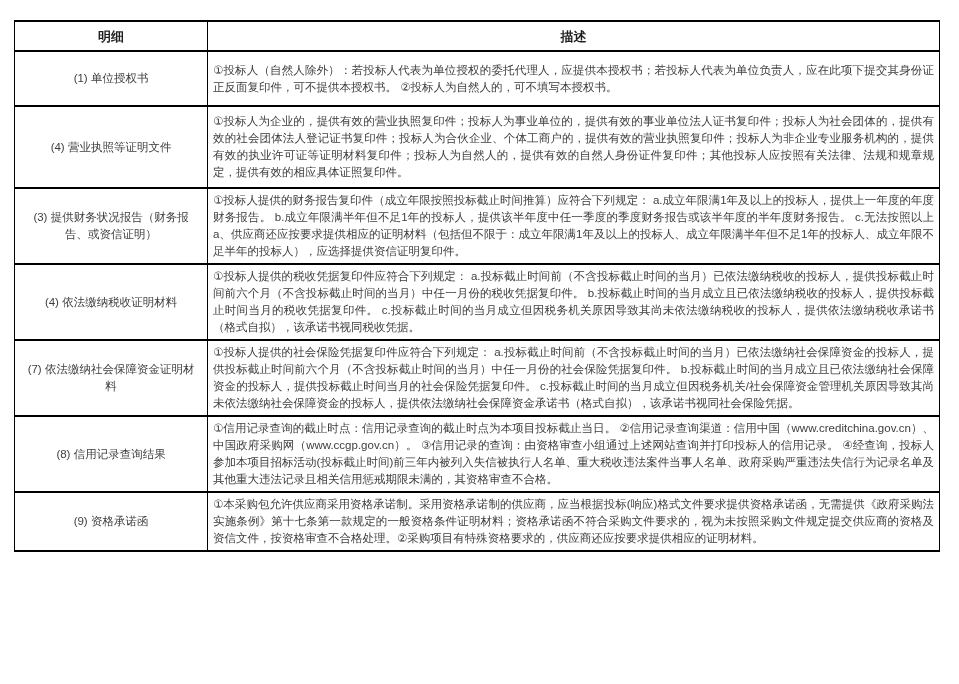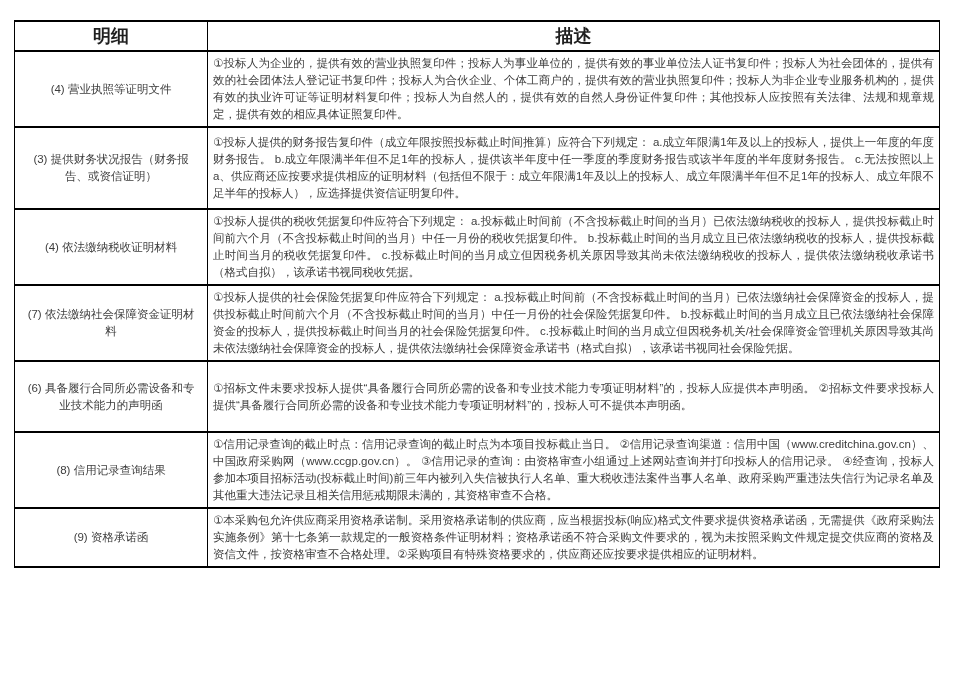--- a/index.html
+++ b/index.html
@@ -22,21 +22,21 @@
     border-left:1px solid #000;
     border-right:1px solid #000;
     border-top:2px solid #000;
     border-bottom:2px solid #000;
     color:#3d3d3d;
     font-size:11.5px;
     line-height:17px;
   }
   th{
     height:24px;
-    font-size:18px;
+    font-size:13px;
     font-weight:bold;
     color:#1f1f1f;
     text-align:center;
     vertical-align:middle;
     padding:2px 4px;
   }
   td.item-cell{
     text-align:center;
     vertical-align:middle;
     padding:2px 8px;
@@ -68,40 +68,40 @@
       <col class="c-desc">
     </colgroup>
     <thead>
       <tr>
         <th>明细</th>
         <th>描述</th>
       </tr>
     </thead>
     <tbody id="table-body">
         <tr>
+          <td class="item-cell">(1) 单位授权书</td>
+          <td class="desc-cell">①投标人（自然人除外）：若投标人代表为单位授权的委托代理人，应提供本授权书；若投标人代表为单位负责人，应在此项下提交其身份证正反面复印件，可不提供本授权书。 ②投标人为自然人的，可不填写本授权书。</td>
+        </tr>
+        <tr>
           <td class="item-cell">(4) 营业执照等证明文件</td>
           <td class="desc-cell">①投标人为企业的，提供有效的营业执照复印件；投标人为事业单位的，提供有效的事业单位法人证书复印件；投标人为社会团体的，提供有效的社会团体法人登记证书复印件；投标人为合伙企业、个体工商户的，提供有效的营业执照复印件；投标人为非企业专业服务机构的，提供有效的执业许可证等证明材料复印件；投标人为自然人的，提供有效的自然人身份证件复印件；其他投标人应按照有关法律、法规和规章规定，提供有效的相应具体证照复印件。</td>
         </tr>
         <tr>
           <td class="item-cell">(3) 提供财务状况报告（财务报告、或资信证明）</td>
           <td class="desc-cell">①投标人提供的财务报告复印件（成立年限按照投标截止时间推算）应符合下列规定： a.成立年限满1年及以上的投标人，提供上一年度的年度财务报告。 b.成立年限满半年但不足1年的投标人，提供该半年度中任一季度的季度财务报告或该半年度的半年度财务报告。 c.无法按照以上a、供应商还应按要求提供相应的证明材料（包括但不限于：成立年限满1年及以上的投标人、成立年限满半年但不足1年的投标人、成立年限不足半年的投标人），应选择提供资信证明复印件。</td>
         </tr>
         <tr>
           <td class="item-cell">(4) 依法缴纳税收证明材料</td>
           <td class="desc-cell">①投标人提供的税收凭据复印件应符合下列规定： a.投标截止时间前（不含投标截止时间的当月）已依法缴纳税收的投标人，提供投标截止时间前六个月（不含投标截止时间的当月）中任一月份的税收凭据复印件。 b.投标截止时间的当月成立且已依法缴纳税收的投标人，提供投标截止时间当月的税收凭据复印件。 c.投标截止时间的当月成立但因税务机关原因导致其尚未依法缴纳税收的投标人，提供依法缴纳税收承诺书（格式自拟），该承诺书视同税收凭据。</td>
         </tr>
         <tr>
           <td class="item-cell">(7) 依法缴纳社会保障资金证明材料</td>
           <td class="desc-cell">①投标人提供的社会保险凭据复印件应符合下列规定： a.投标截止时间前（不含投标截止时间的当月）已依法缴纳社会保障资金的投标人，提供投标截止时间前六个月（不含投标截止时间的当月）中任一月份的社会保险凭据复印件。 b.投标截止时间的当月成立且已依法缴纳社会保障资金的投标人，提供投标截止时间当月的社会保险凭据复印件。 c.投标截止时间的当月成立但因税务机关/社会保障资金管理机关原因导致其尚未依法缴纳社会保障资金的投标人，提供依法缴纳社会保障资金承诺书（格式自拟），该承诺书视同社会保险凭据。</td>
         </tr>
         <tr>
-          <td class="item-cell">(6) 具备履行合同所必需设备和专业技术能力的声明函</td>
-          <td class="desc-cell">①招标文件未要求投标人提供“具备履行合同所必需的设备和专业技术能力专项证明材料”的，投标人应提供本声明函。 ②招标文件要求投标人提供“具备履行合同所必需的设备和专业技术能力专项证明材料”的，投标人可不提供本声明函。</td>
-        </tr>
-        <tr>
           <td class="item-cell">(8) 信用记录查询结果</td>
           <td class="desc-cell">①信用记录查询的截止时点：信用记录查询的截止时点为本项目投标截止当日。 ②信用记录查询渠道：信用中国（www.creditchina.gov.cn）、中国政府采购网（www.ccgp.gov.cn）。 ③信用记录的查询：由资格审查小组通过上述网站查询并打印投标人的信用记录。 ④经查询，投标人参加本项目招标活动(投标截止时间)前三年内被列入失信被执行人名单、重大税收违法案件当事人名单、政府采购严重违法失信行为记录名单及其他重大违法记录且相关信用惩戒期限未满的，其资格审查不合格。</td>
         </tr>
         <tr>
           <td class="item-cell">(9) 资格承诺函</td>
           <td class="desc-cell">①本采购包允许供应商采用资格承诺制。采用资格承诺制的供应商，应当根据投标(响应)格式文件要求提供资格承诺函，无需提供《政府采购法实施条例》第十七条第一款规定的一般资格条件证明材料；资格承诺函不符合采购文件要求的，视为未按照采购文件规定提交供应商的资格及资信文件，按资格审查不合格处理。②采购项目有特殊资格要求的，供应商还应按要求提供相应的证明材料。</td>
         </tr>
       </tbody>
   </table>
 </div>

